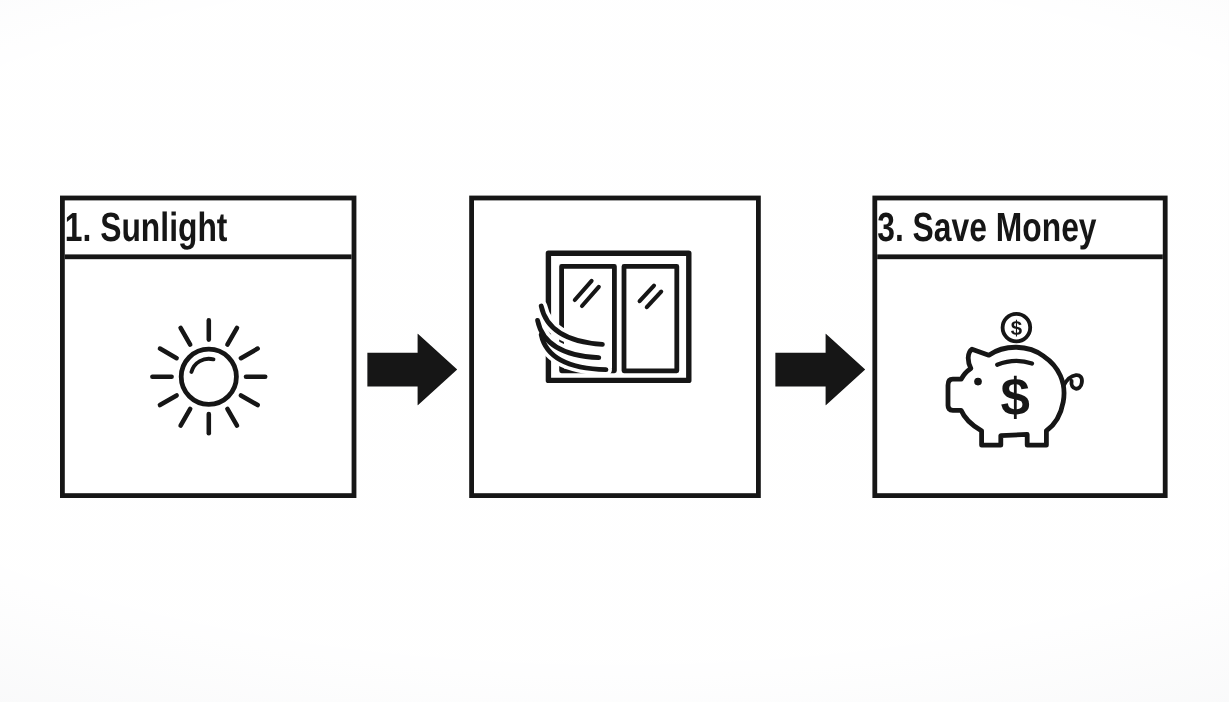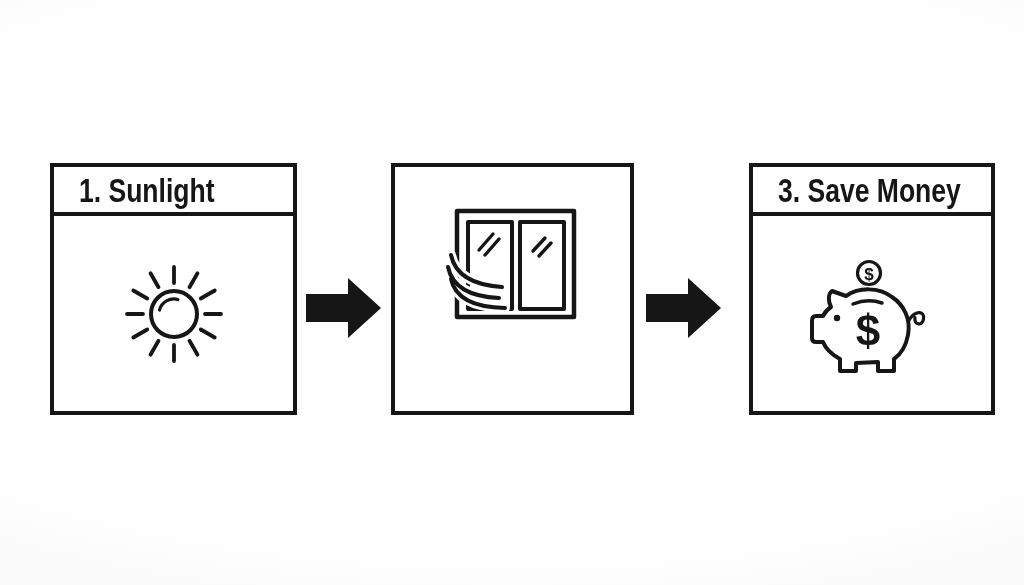--- a/index.html
+++ b/index.html
@@ -22,21 +22,20 @@
   .step{
     position:absolute;top:163px;height:252px;
     box-sizing:border-box;
     background:var(--box_fill);
     border:4px solid var(--ink);
   }
   .step-header{
     height:45px;
     border-bottom:4px solid var(--ink);
     display:flex;align-items:center;
-    padding-left:25px;
     overflow:visible;
   }
   .step-title{
     font-size:34px;font-weight:700;color:var(--ink);
     white-space:nowrap;line-height:1;
     transform:scaleX(0.78);transform-origin:left center;
     letter-spacing:0;
   }
   .step-body{
     height:195px;
@@ -113,21 +112,21 @@
           </g>
         </g>
       </svg>
     </div>
   </section>
 
   <svg class="arrow" style="left:646px;" width="75" height="60" viewBox="0 0 75 60">
     <polygon points="0,16 42,16 42,0 75,30 42,60 42,44 0,44" fill="var(--ink)"></polygon>
   </svg>
 
-  <section class="step" style="left:727px;width:246px;margin-left:22px;">
+  <section class="step" style="left:727px;width:246px;">
     <header class="step-header">
       <span class="step-title">3. Save Money</span>
     </header>
     <div class="step-body">
       <svg width="130" height="130" viewBox="0 0 130 130">
 
         <g>
           <circle class="stroke" cx="62" cy="24" r="11.5" stroke-width="3.2"></circle>
           <text class="dollar" x="62" y="30.5" font-size="17" text-anchor="middle">$</text>
         </g>

